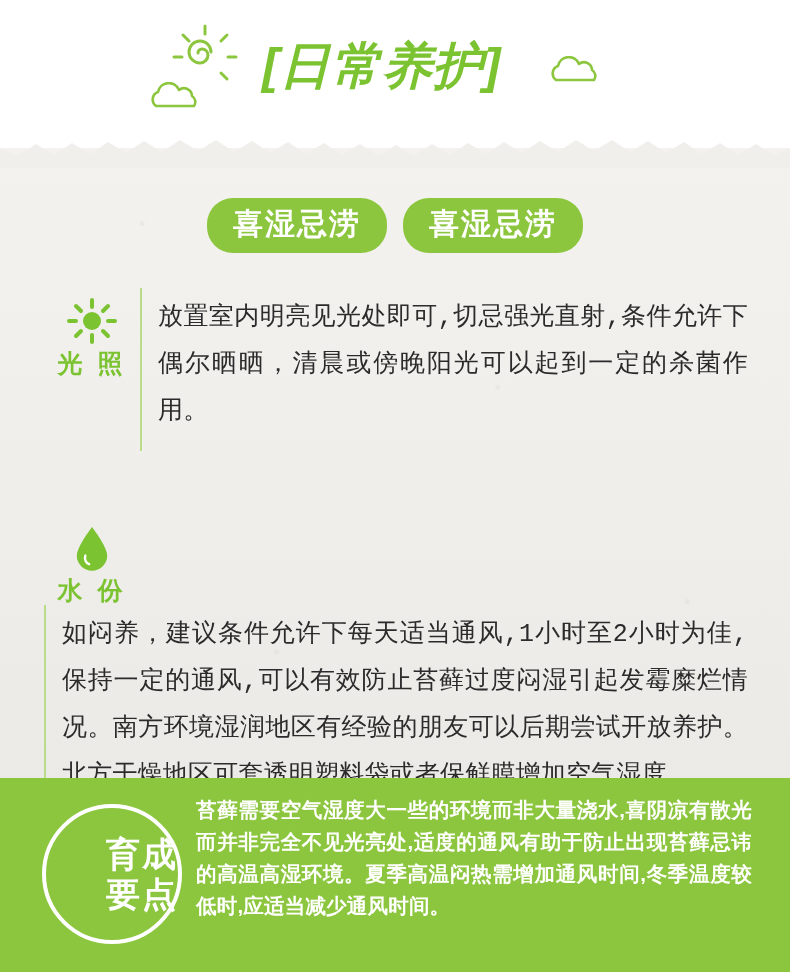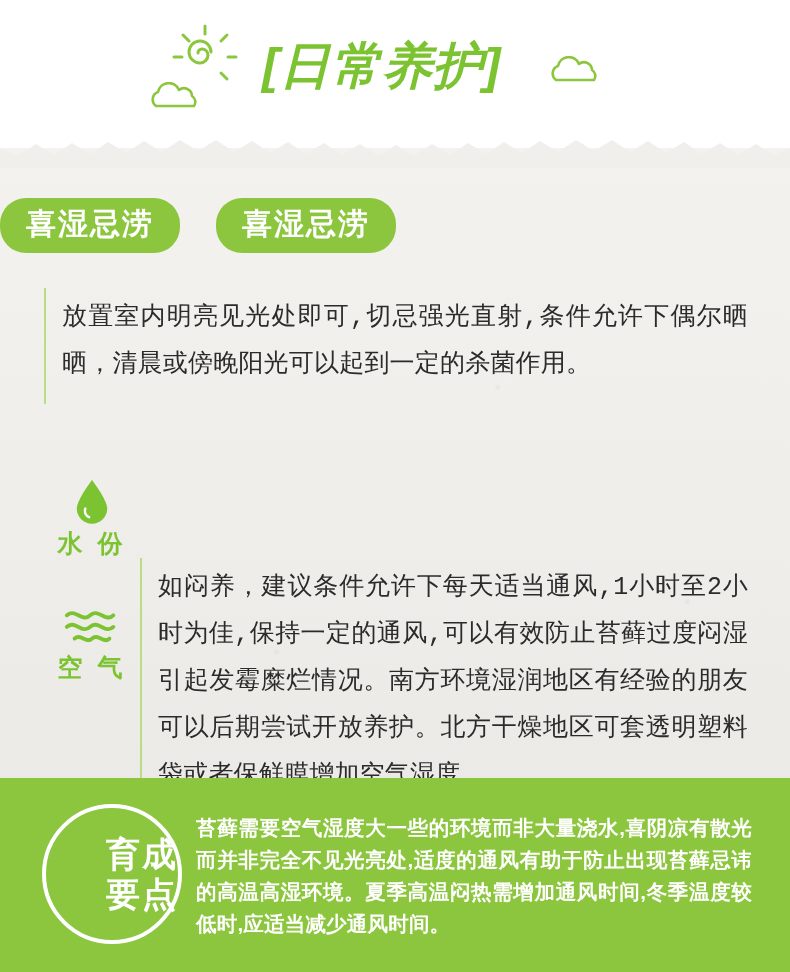--- a/index.html
+++ b/index.html
@@ -85,21 +85,22 @@
       linear-gradient(180deg, #f3f2ef 0%, #efeeea 55%, #eceae6 100%);
   }
 
   
   .tags {
     position: absolute;
     left: 0;
     top: 50px;
     width: 790px;
     display: flex;
-    gap: 36px;
+    justify-content: center;
+    gap: 16px;
   }
   .tag {
     background: #8cc63e;
     color: #ffffff;
     font-size: 30px;
     font-weight: bold;
     letter-spacing: 2px;
     padding: 9px 26px 12px 26px;
     border-radius: 26px;
     white-space: nowrap;
@@ -177,21 +178,21 @@
     letter-spacing: 2px;
     display: flex;
     flex-direction: column;
     align-items: flex-end;
     justify-content: center;
     text-align: center;
   }
   .footer-text {
     position: absolute;
     left: 196px;
-    top: 34px;
+    top: 16px;
     width: 556px;
     color: #ffffff;
     font-size: 20.5px;
     font-weight: bold;
     line-height: 32px;
     letter-spacing: 0.2px;
     text-align: justify;
   }
 </style>
 </head>
@@ -240,48 +241,54 @@
   <div class="paper">
 
     <div class="tags">
       <div class="tag">喜湿忌涝</div>
       <div class="tag">喜湿忌涝</div>
     </div>
 
     <div class="sections">
 
       <div class="section light">
+        <div class="sec-icon-col">
+          <div class="sec-icon">
+            <svg viewBox="0 0 50 46" width="50" height="46">
+              <g stroke="#7cc332" stroke-width="4" stroke-linecap="round" fill="none">
+                <line x1="25" y1="2" x2="25" y2="9"></line>
+                <line x1="41" y1="8" x2="36" y2="13"></line>
+                <line x1="48" y1="23" x2="41" y2="23"></line>
+                <line x1="41" y1="38" x2="36" y2="33"></line>
+                <line x1="25" y1="44" x2="25" y2="37"></line>
+                <line x1="9" y1="38" x2="14" y2="33"></line>
+                <line x1="2" y1="23" x2="9" y2="23"></line>
+                <line x1="9" y1="8" x2="14" y2="13"></line>
+              </g>
+              <circle cx="25" cy="23" r="9" fill="#7cc332"></circle>
+            </svg>
+          </div>
+          <div class="sec-label">光 照</div>
+        </div>
         <div class="sec-body">放置室内明亮见光处即可,切忌强光直射,条件允许下偶尔晒晒，清晨或傍晚阳光可以起到一定的杀菌作用。</div>
       </div>
 
       <div class="section water">
         <div class="sec-icon-col">
           <div class="sec-icon">
             <svg viewBox="0 0 40 50" width="38" height="48">
               <path d="M20,3 C20,3 36,24 36,33 A16,16 0 0 1 4,33 C4,24 20,3 20,3 Z" fill="#7cc332"></path>
               <path d="M13,33 a7,7 0 0 0 4,9" fill="none" stroke="#ffffff" stroke-width="2.5" stroke-linecap="round"></path>
             </svg>
           </div>
           <div class="sec-label">水 份</div>
         </div>
       </div>
 
       <div class="section air">
-        <div class="sec-icon-col">
-          <div class="sec-icon">
-            <svg viewBox="0 0 64 40" width="62" height="40">
-              <g fill="none" stroke="#7cc332" stroke-width="4" stroke-linecap="round">
-                <path d="M6,10 C14,2 22,18 30,10 C38,2 46,18 54,10"></path>
-                <path d="M6,22 C14,14 22,30 30,22 C38,14 46,30 54,22"></path>
-                <path d="M14,34 C20,28 26,40 32,34 C38,28 44,40 50,34"></path>
-              </g>
-            </svg>
-          </div>
-          <div class="sec-label">空 气</div>
-        </div>
         <div class="sec-body">如闷养，建议条件允许下每天适当通风,1小时至2小时为佳,保持一定的通风,可以有效防止苔藓过度闷湿引起发霉糜烂情况。南方环境湿润地区有经验的朋友可以后期尝试开放养护。北方干燥地区可套透明塑料袋或者保鲜膜增加空气湿度。</div>
       </div>
 
     </div>
   </div>
 
   <div class="footer">
     <div class="footer-badge">
       <span>育成</span>
       <span>要点</span>

